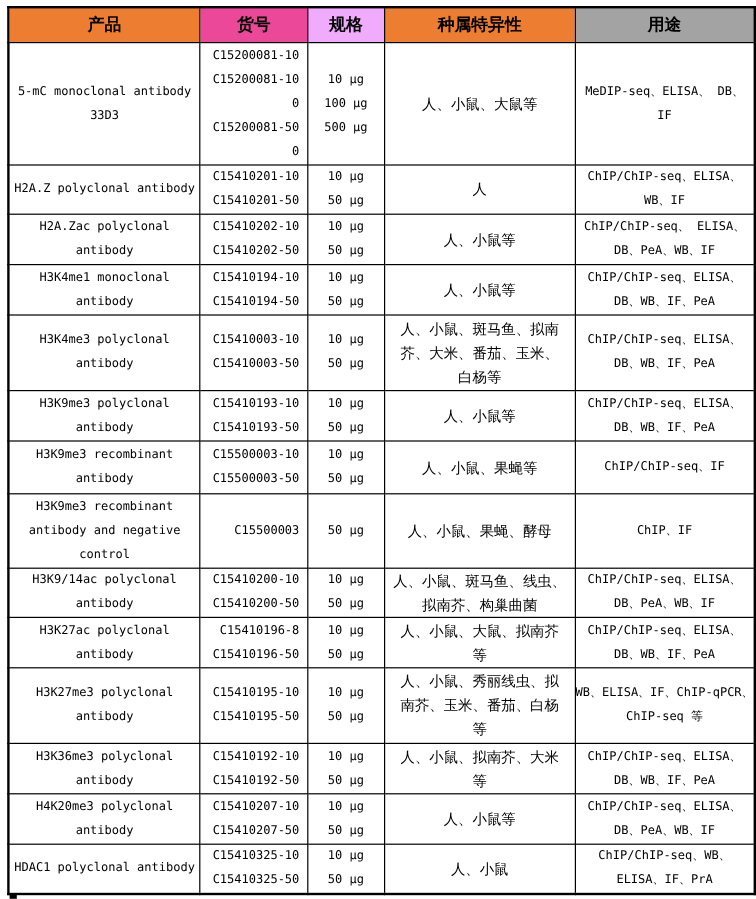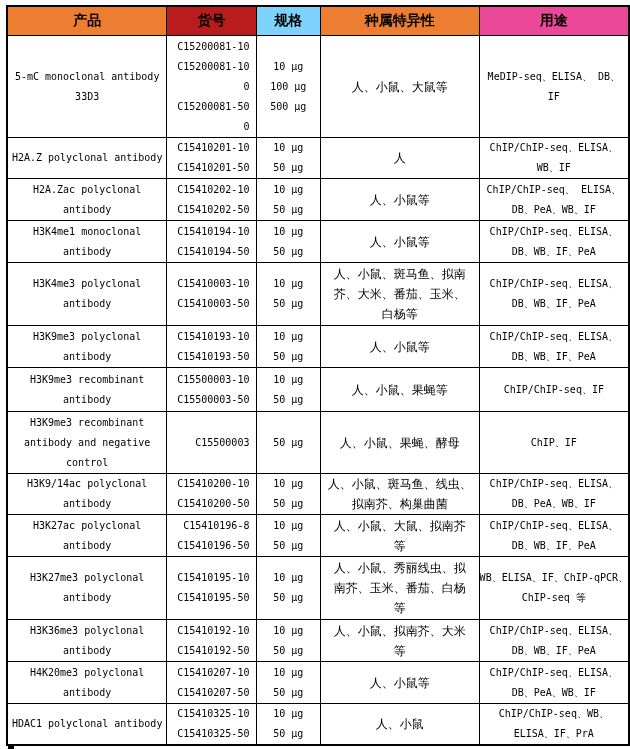--- a/index.html
+++ b/index.html
@@ -34,24 +34,24 @@
     <colgroup>
       <col style="width:160px">
       <col style="width:91px">
       <col style="width:65px">
       <col style="width:159px">
       <col style="width:146px">
     </colgroup>
     <thead>
       <tr>
         <th style="background: rgb(237, 125, 49);">产品</th>
-        <th style="background: #b91c1c;">货号</th>
-        <th style="background: #7dd3fc;">规格</th>
+        <th style="background: #ec4899;">货号</th>
+        <th style="background: #f0abfc;">规格</th>
         <th style="background: rgb(237, 125, 49);">种属特异性</th>
-        <th style="background: #ec4899;">用途</th>
+        <th style="background: #a3a3a3;">用途</th>
       </tr>
     </thead>
     <tbody>
         <tr style="height: 102px;">
           <td class="cell product">
             <div class="line">5-mC monoclonal antibody</div>
             <div class="line">33D3</div>
           </td>
           <td class="cell catalog">
             <div class="line">C15200081-10</div>

